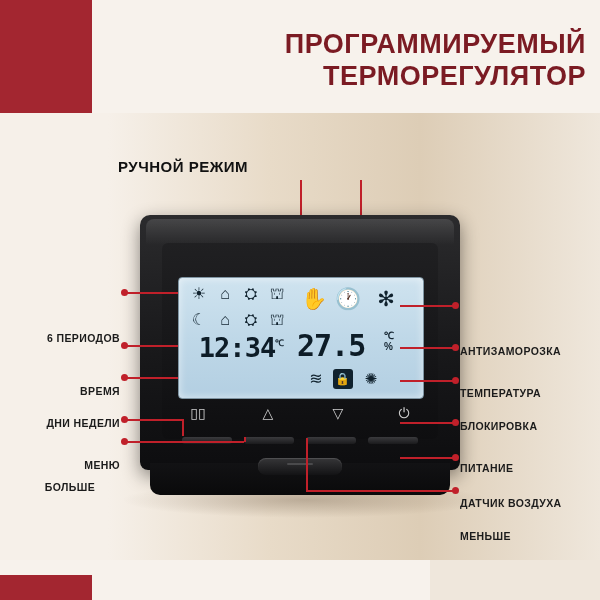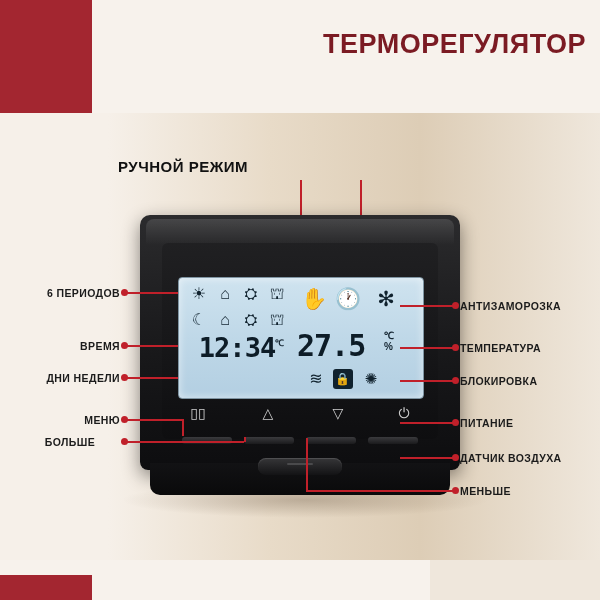--- a/index.html
+++ b/index.html
@@ -172,21 +172,21 @@
   }
   .rocker-line{
     position:absolute;left:50%;transform:translateX(-50%);top:5px;width:26px;height:2px;
     background:#4a4a4c;border-radius:1px;
   }
 
   
   .label{
     position:absolute;
     font-size:10.5px;font-weight:bold;color:#1b1b1b;
-    letter-spacing:0.4px;white-space:nowrap;
+    letter-spacing:0.4px;white-space:nowrap;margin-top:45px;
   }
   .label.right{text-align:right;}
   .top-label{
     position:absolute;font-size:15px;font-weight:bold;color:#111;letter-spacing:0.5px;
   }
   .line{
     position:absolute;background:#c0202a;height:1.6px;
   }
   .vline{
     position:absolute;background:#c0202a;width:1.6px;
@@ -197,20 +197,21 @@
 </style>
 </head>
 <body>
 
 <div class="page">
 
   <div class="header">
     <div class="header-accent"></div>
     <div class="header-accent2"></div>
     <div class="header-title">
+      <div>ПРОГРАММИРУЕМЫЙ</div>
       <div>ТЕРМОРЕГУЛЯТОР</div>
     </div>
   </div>
 
   <div class="band-left"></div>
   <div class="shadow-oval"></div>
 
   <div class="top-label" style="left:118px;top:158px;">РУЧНОЙ РЕЖИМ</div>
 
   <div class="vline" style="left:300px;top:180px;height:38px;"></div>

